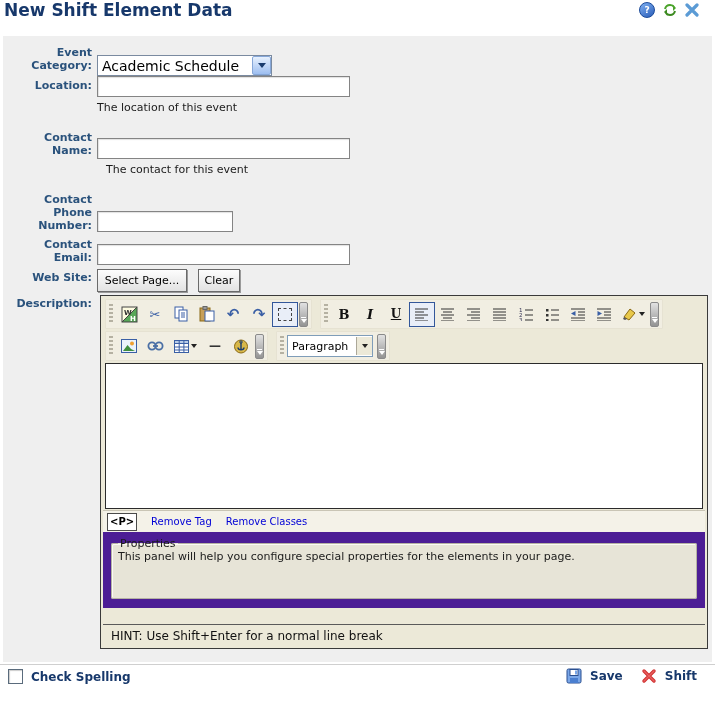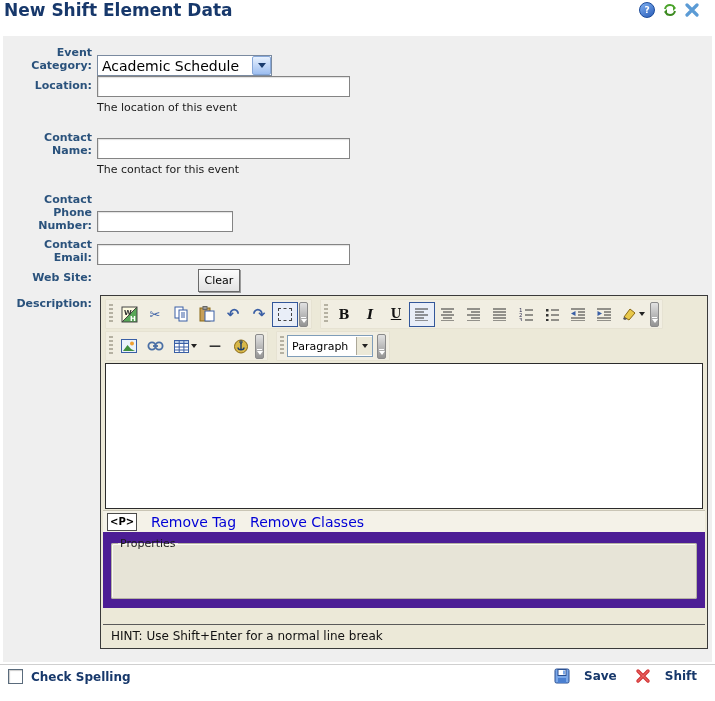--- a/index.html
+++ b/index.html
@@ -61,36 +61,36 @@
                       border-top:4px solid #fff;}
   .combo{width:84px;height:20px;background:#fff;border:1px solid #7f9db9;display:flex;align-items:center;cursor:pointer;}
   .combo .cval{flex:1;font-size:11px;padding:0 4px;}
   .combo .cbtn{width:15px;height:18px;background:#ece9d8;border-left:1px solid #aca899;
                display:flex;align-items:center;justify-content:center;}
   .edit-content{flex:1;background:#fff;border:1px solid #2b2b2b;margin:1px 2px;cursor:text;}
   .tagbar{flex:0 0 21px;display:flex;align-items:center;gap:14px;background:#f4f2e8;padding-left:4px;
           border-top:1px solid #c9c5b5;font-size:11px;}
   .tagbtn{min-width:20px;height:16px;background:#fff;border:1px solid #4a4a4a;font-size:10px;font-weight:bold;
           display:flex;align-items:center;justify-content:center;padding:0 2px;cursor:pointer;color:#000;}
-  .taglink{color:#0000D6;cursor:pointer;font-size:14px;}
+  .taglink{color:#0000D6;cursor:pointer;font-size:10px;}
   .props{flex:0 0 76px;background:#4c1d95;padding:5px 8px 6px 8px;box-sizing:border-box;}
   .props fieldset{margin:0;height:62px;border:1px solid #b5b2a3;box-shadow:1px 1px 0 #fbfaf3 inset;
                   background:#e7e4d7;border-radius:2px;padding:2px 6px;box-sizing:border-box;}
   .props legend{font-size:11px;color:#1a1a1a;padding:0 2px;}
   .props .ptext{font-size:11px;color:#1a1a1a;margin-top:-2px;}
   .hintbar{flex:0 0 21px;border-top:1px solid #5a5a5a;display:flex;align-items:center;
            font-size:12px;color:#111;padding-left:8px;background:#ECE9D8;margin-top:16px;}
 
   
   .footer-left{position:absolute;left:8px;top:669px;display:flex;align-items:center;gap:8px;cursor:pointer;}
   .cbx{width:13px;height:13px;background:#fff;border:1px solid #5a6b7c;
        box-shadow:inset 1px 1px 1px rgba(0,0,0,.2);}
   .footer-lab{font-size:12px;font-weight:bold;color:#17386B;}
   .footer-right{position:absolute;right:12px;top:668px;display:flex;align-items:center;gap:6px;}
-  .footer-btn{display:flex;align-items:center;gap:14px;cursor:pointer;padding:0 6px;}
+  .footer-btn{display:flex;align-items:center;gap:8px;cursor:pointer;padding:0 6px;}
 </style>
 </head>
 <body>
 
 <div id="page">
 
   <div class="page-title">New Shift Element Data</div>
   <div class="hdr-icons">
     <div class="help-ic">?</div>
     <svg width="16" height="14" viewBox="0 0 16 14" style="cursor:pointer">
@@ -113,29 +113,30 @@
         <i></i>
       </span>
   </div>
 
   <div class="flabel" style="left:4px;top:79px;width:88px;">Location:</div>
   <input class="txt" style="left: 97px; top: 76px; width: 245px;" value="">
   <div class="fhelp" style="left:97px;top:101px;">The location of this event</div>
 
   <div class="flabel" style="left:22px;top:131px;width:70px;">Contact Name:</div>
   <input class="txt" style="left: 97px; top: 138px; width: 245px;" value="">
-  <div class="fhelp" style="left:97px;top:163px;">The contact for this event</div>
+  <div class="fhelp" style="left:106px;top:163px;">The contact for this event</div>
 
   <div class="flabel" style="left:32px;top:193px;width:60px;">Contact Phone Number:</div>
   <input class="txt" style="left: 97px; top: 211px; width: 128px;" value="">
 
   <div class="flabel" style="left:22px;top:238px;width:70px;">Contact Email:</div>
   <input class="txt" style="left: 97px; top: 244px; width: 245px;" value="">
 
   <div class="flabel" style="left:4px;top:271px;width:88px;">Web Site:</div>
+  <div class="winbtn" style="left:97px;top:269px;width:88px;">Select Page...</div>
   <div class="winbtn" style="left:198px;top:269px;width:40px;">Clear</div>
 
   <div class="flabel" style="left:4px;top:297px;width:88px;">Description:</div>
 
   <div class="editor">
 
     <div class="tb-row">
       <div class="tb-group">
         <div class="tb-handle"></div>
         <div class="tb-btn">
@@ -364,20 +365,21 @@
 
     <div class="tagbar">
       <span class="tagbtn">&lt;P&gt;</span>
       <span class="taglink">Remove Tag</span>
       <span class="taglink">Remove Classes</span>
     </div>
 
     <div class="props">
       <fieldset>
         <legend>Properties</legend>
+        <div class="ptext">This panel will help you configure special properties for the elements in your page.</div>
       </fieldset>
     </div>
 
     <div class="hintbar">HINT: Use Shift+Enter for a normal line break</div>
   </div>
 
   <div class="divider"></div>
 
   <div class="footer-left">
     <span class="cbx"></span>

